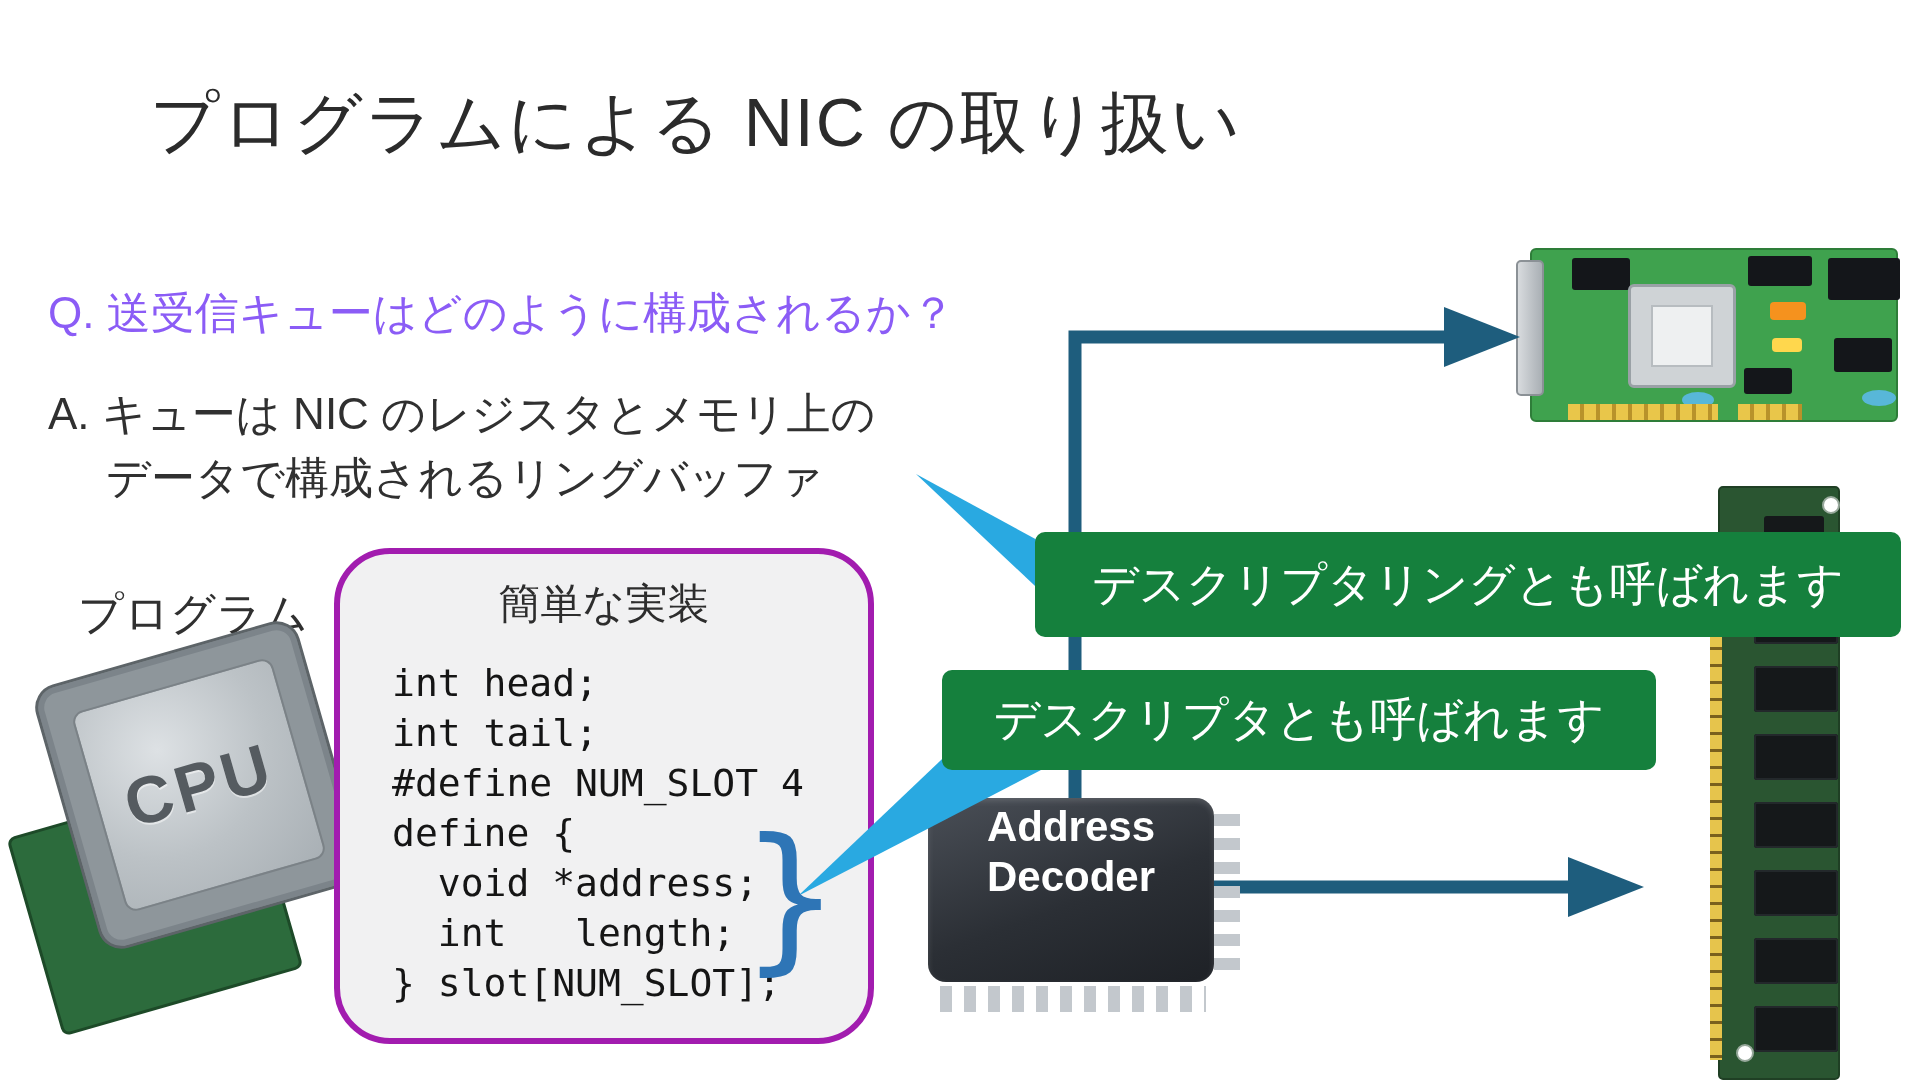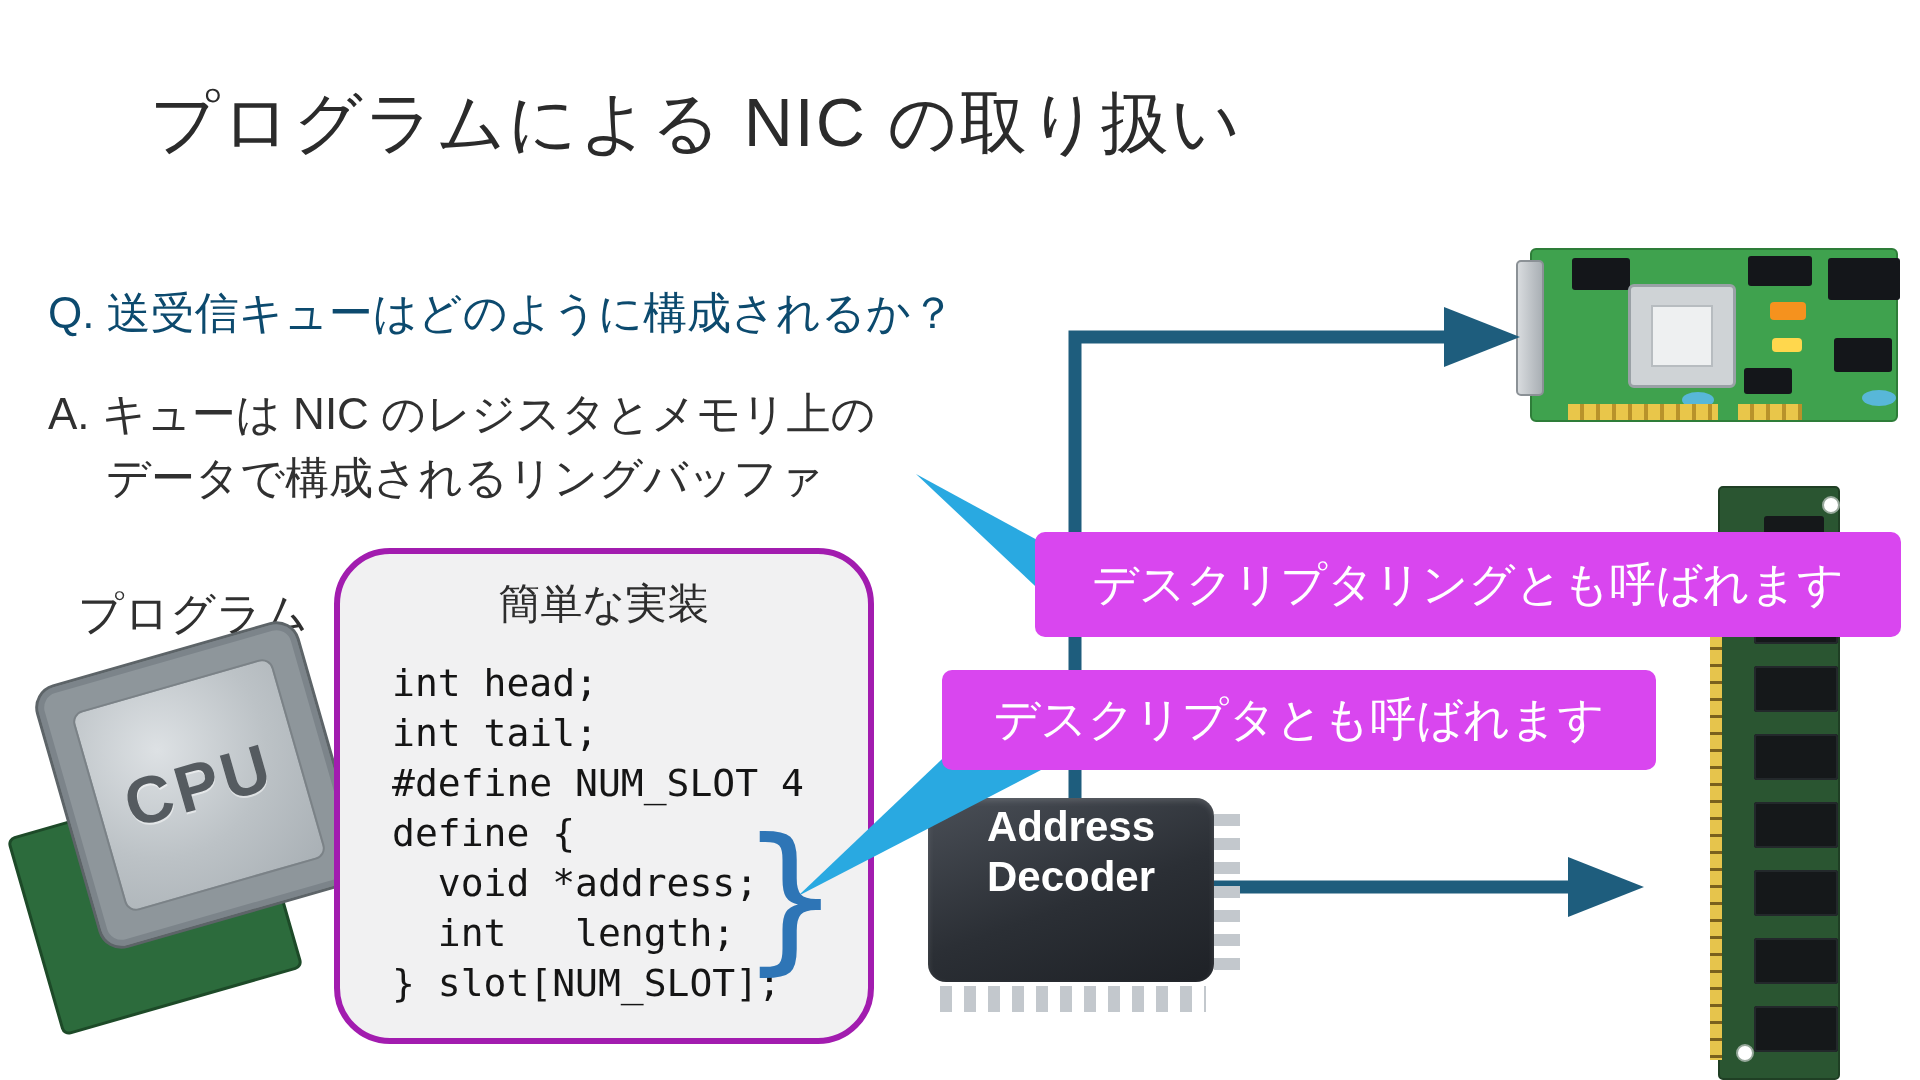--- a/index.html
+++ b/index.html
@@ -6,21 +6,21 @@
   .slide{
     position:relative;width:1920px;height:1080px;overflow:hidden;background:#ffffff;
     font-family:"Liberation Sans",sans-serif;color:#2d2d2d;
   }
   
   .title{
     position:absolute;left:150px;top:78px;font-size:68px;font-weight:300;
     letter-spacing:2px;color:#2b2b2b;white-space:nowrap;margin:0;
   }
   .question{
-    position:absolute;left:48px;top:284px;font-size:44px;color:#0c4a6e;white-space:nowrap;
+    position:absolute;left:48px;top:284px;font-size:44px;color:#8b5cf6;white-space:nowrap;
   }
   .answer{
     position:absolute;left:48px;top:382px;font-size:44px;color:#303030;line-height:64px;
   }
   .answer .line2{padding-left:58px;}
   .program-label{
     position:absolute;left:78px;top:584px;font-size:45px;color:#303030;
   }
   
   .bubble{
@@ -34,21 +34,21 @@
     margin:26px 0 16px 52px;font-family:"DejaVu Sans Mono",monospace;font-size:38px;
     line-height:50px;color:#151515;
   }
   .code-line{white-space:pre;}
   .brace{
     position:absolute;left:740px;top:822px;z-index:7;color:#2e75b6;
     font-family:"DejaVu Sans",sans-serif;font-size:158px;line-height:150px;font-weight:400;
   }
   
   .callout{
-    position:absolute;z-index:6;background:#d946ef;color:#ffffff;border-radius:10px;
+    position:absolute;z-index:6;background:#15803d;color:#ffffff;border-radius:10px;
     display:flex;align-items:center;justify-content:center;font-size:46px;white-space:nowrap;
   }
   .callout-ring{left:1035px;top:532px;width:866px;height:105px;}
   .callout-descriptor{left:942px;top:670px;width:714px;height:100px;}
   .tails{position:absolute;left:0;top:0;z-index:5;}
   
   .arrows{position:absolute;left:0;top:0;z-index:2;}
   
   .chip{position:absolute;left:928px;top:798px;width:312px;height:214px;z-index:3;}
   .chip-pins-bottom{

